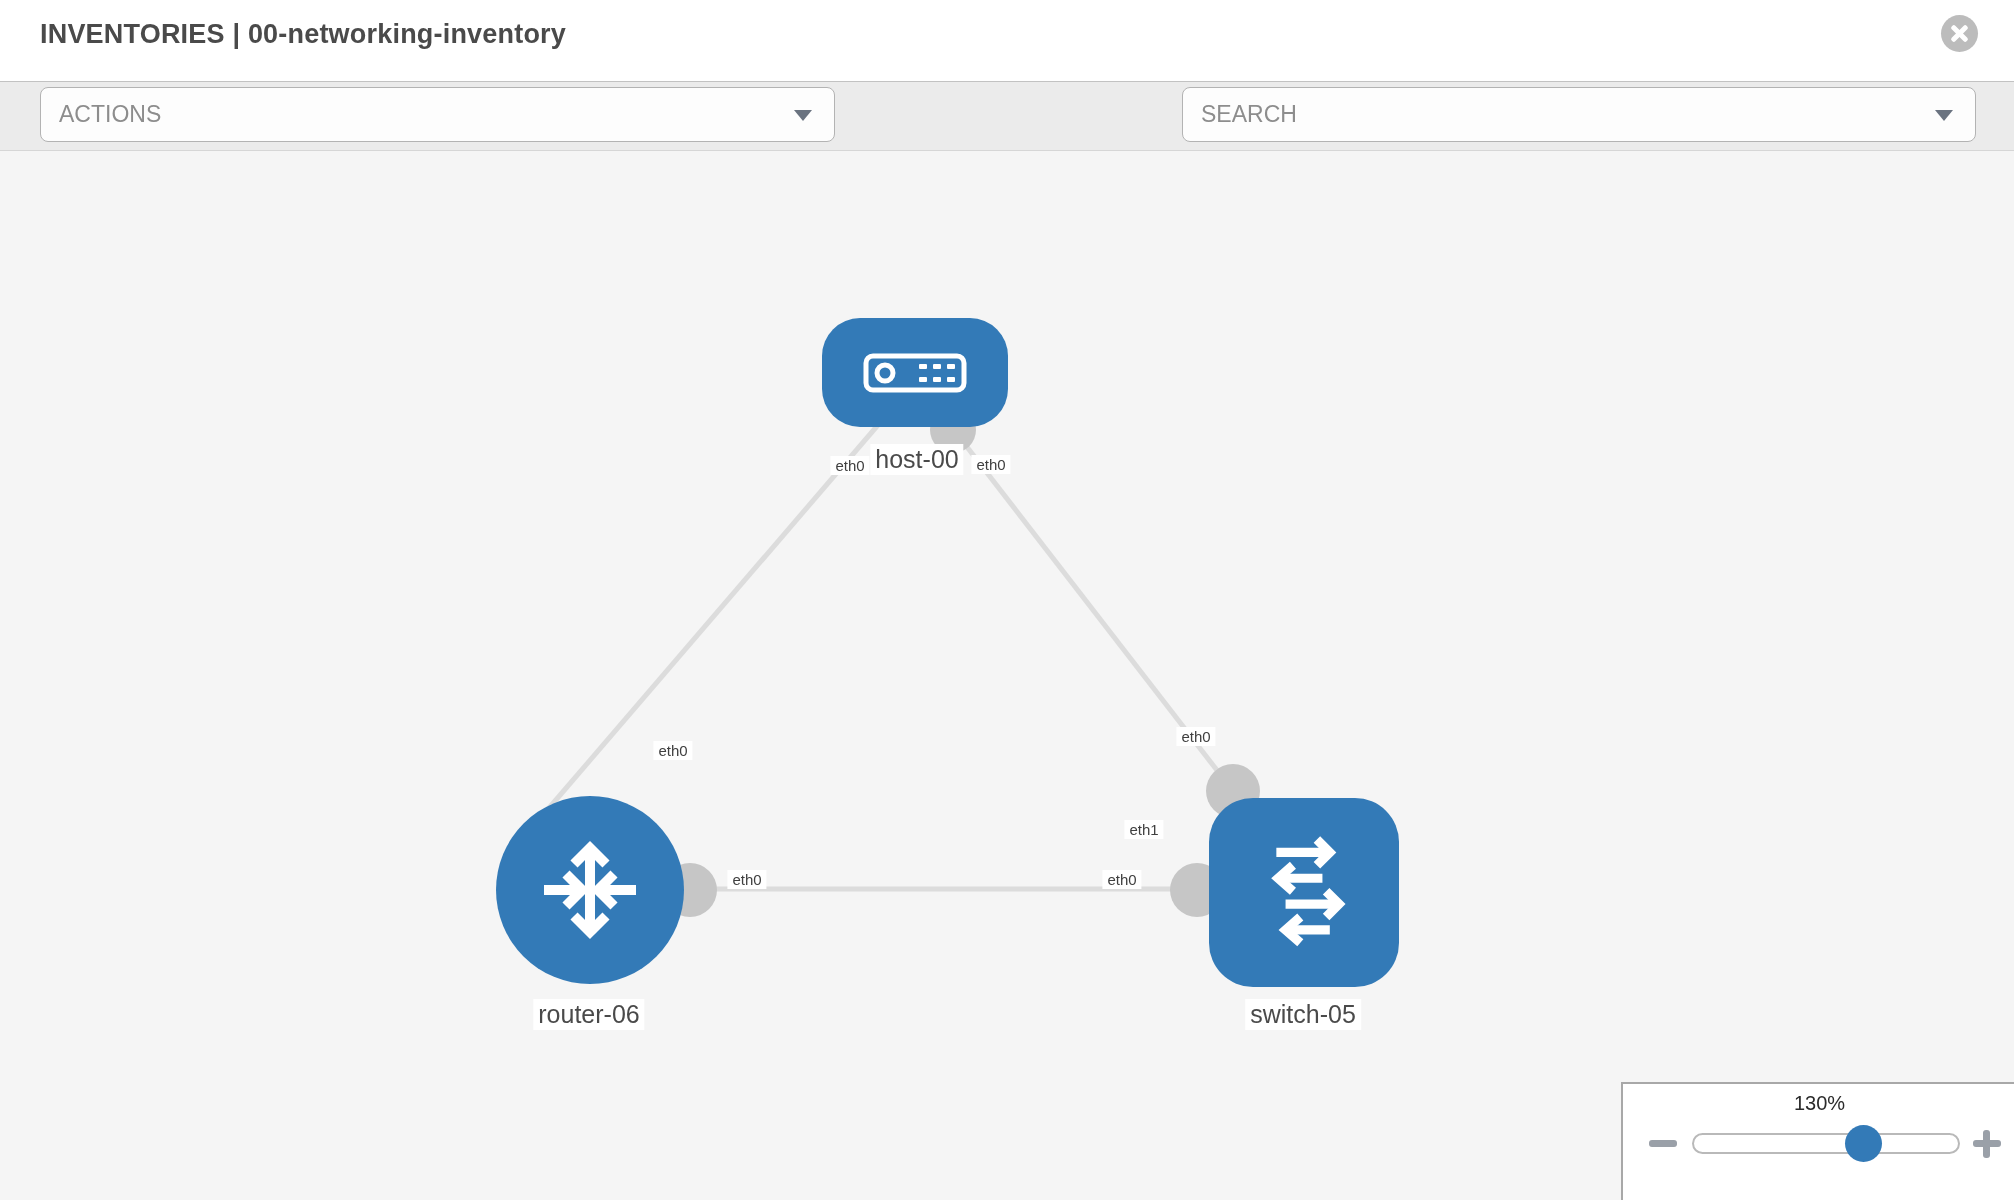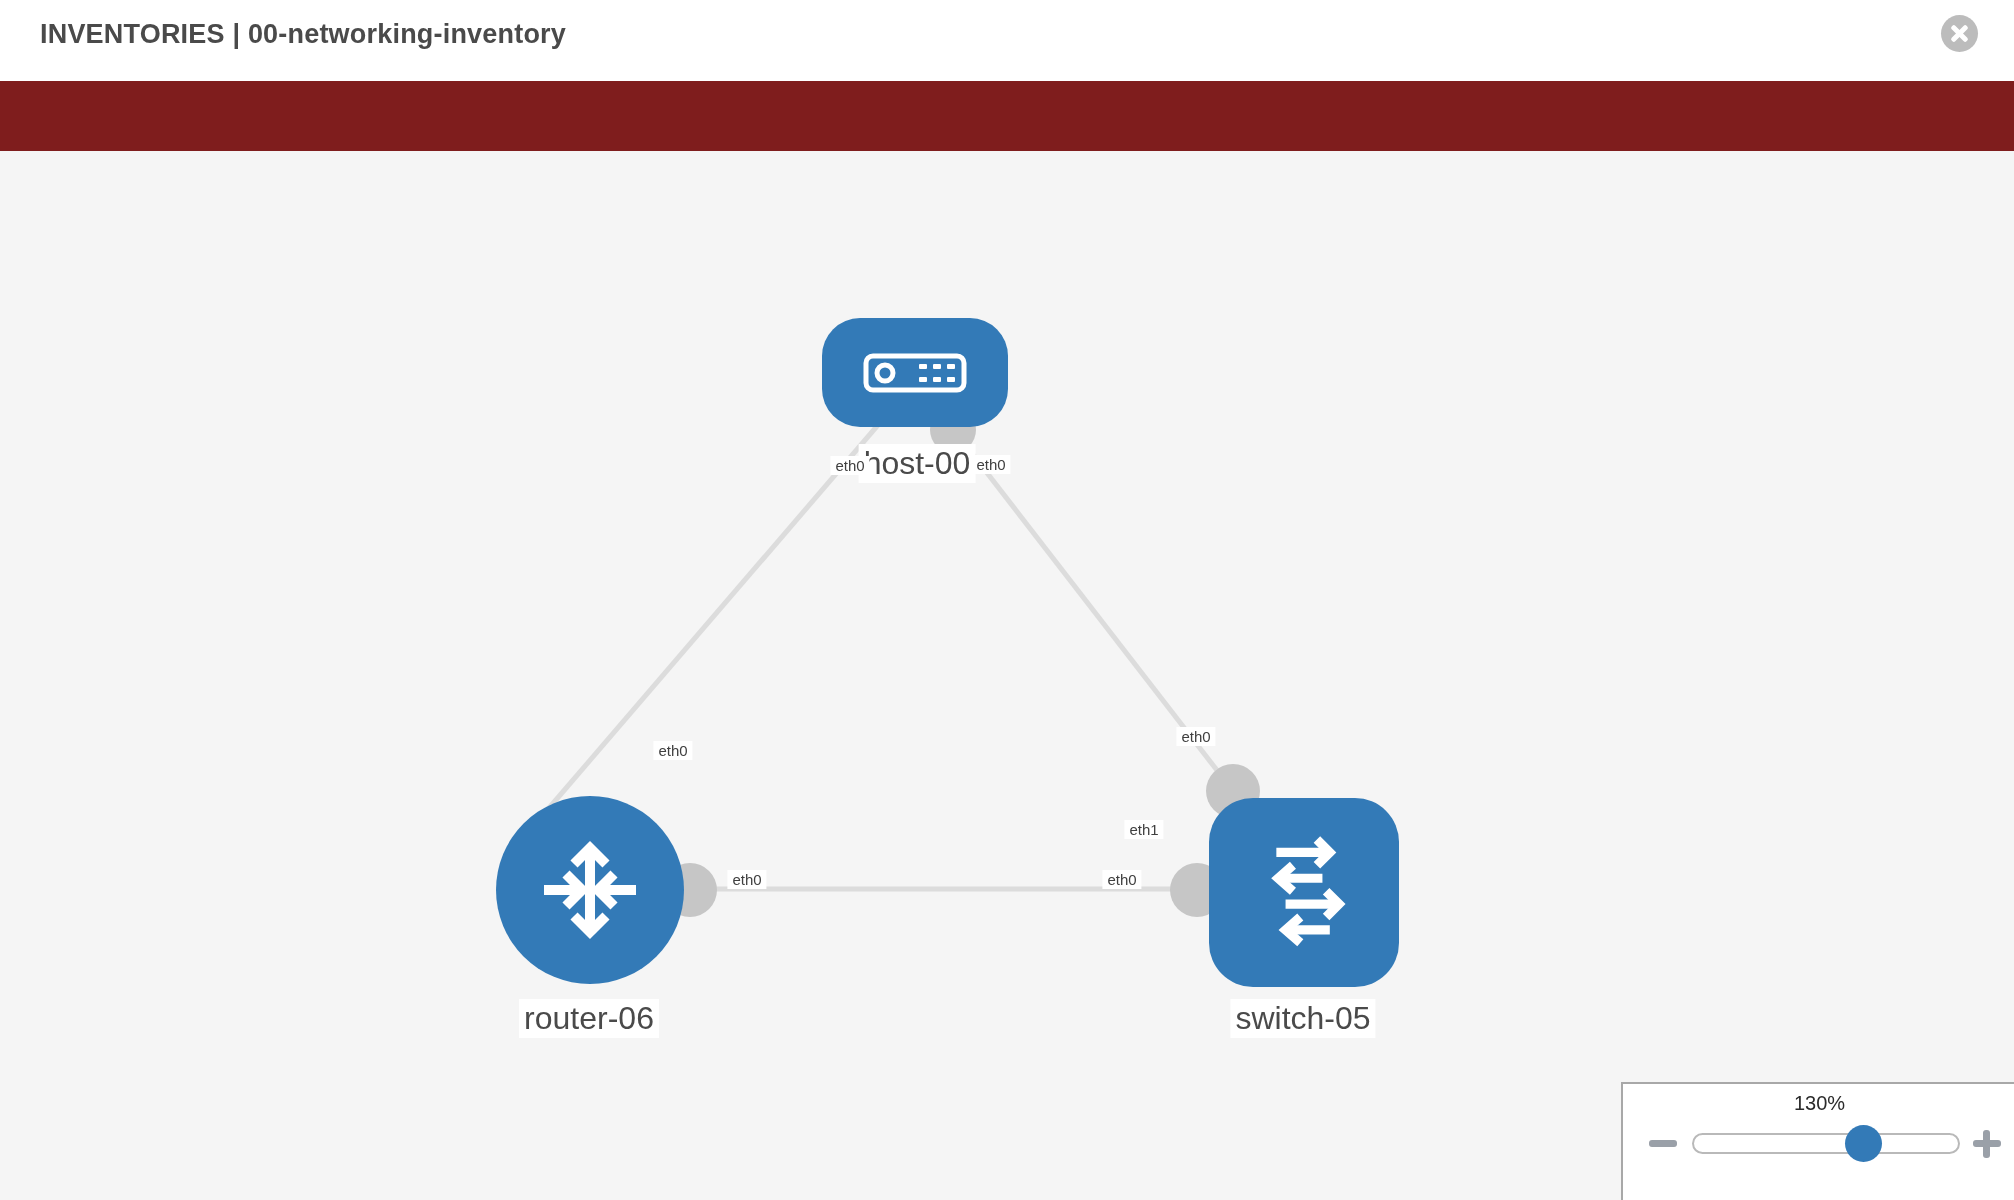--- a/index.html
+++ b/index.html
@@ -1,18 +1,18 @@
 <!DOCTYPE html>
 <html><head>
 <meta charset="utf-8">
 <style>
   * { margin:0; padding:0; box-sizing:border-box; }
   html,body { width:2014px; height:1200px; overflow:hidden; background:#fff;
     font-family:"Liberation Sans", sans-serif; }
-  #app { position:relative; width:2014px; height:1200px; overflow:hidden; background:#7f1d1d; }
+  #app { position:relative; width:2014px; height:1200px; overflow:hidden; background:#c4b5fd; }
 
   
   .header { position:absolute; left:0; top:0; width:2014px; height:81px; background:#fff; }
   .header-title { position:absolute; left:40px; top:0; height:68px; display:flex; align-items:center;
     font-size:27px; font-weight:700; color:#4a4a4a; letter-spacing:0.2px; }
   .close-btn { position:absolute; right:36px; top:15px; width:37px; height:37px; border-radius:50%;
     background:#bcbcbc; cursor:pointer; }
   .close-btn .bar { position:absolute; left:8px; top:16px; width:21px; height:5px; background:#fff; border-radius:2px; }
   .close-btn .bar.a { transform:rotate(45deg); }
   .close-btn .bar.b { transform:rotate(-45deg); }
@@ -41,21 +41,21 @@
 
   
   .node { position:absolute; background:#337ab7; display:flex; align-items:center; justify-content:center; cursor:pointer; }
   .node-host   { left:822px; top:318px; width:186px; height:109px; border-radius:38px; }
   .node-router { left:496px; top:796px; width:188px; height:188px; border-radius:50%; }
   .node-switch { left:1209px; top:798px; width:190px; height:189px; border-radius:44px; }
 
   
   .lbl { position:absolute; background:#ffffff; color:#4a4a4a; white-space:nowrap;
     transform:translateX(-50%); padding:1px 5px; line-height:1.15; }
-  .lbl-node { font-size:32px;text-align:center; }
+  .lbl-node { font-size:25px;text-align:center; }
   .lbl-if { font-size:15px; color:#3f3f3f; }
 
   
   .zoom-panel { position:absolute; left:1621px; top:1082px; width:400px; height:125px;
     background:#fff; border:2px solid #a8a8a8; }
   .zoom-value { position:absolute; left:0; top:8px; width:393px; text-align:center;
     font-size:20px; color:#2b2b2b; }
   .zoom-minus { position:absolute; left:26px; top:56px; width:28px; height:7px; border-radius:3px;
     background:#9aa0a8; cursor:pointer; }
   .zoom-track { position:absolute; left:69px; top:49px; width:268px; height:21px; background:#fff;
@@ -72,20 +72,50 @@
 <div id="app">
 
   <div class="header">
     <div class="header-title">INVENTORIES | 00-networking-inventory</div>
     <div class="close-btn">
       <div class="bar a"></div>
       <div class="bar b"></div>
     </div>
   </div>
 
+  <div class="toolbar">
+    <div class="combo combo-actions">
+      <input type="text" placeholder="ACTIONS" style="">
+      <div class="caret"></div>
+    </div>
+
+    <div class="tool-icon-btn wrench">
+      <svg width="36" height="36" viewBox="0 0 24 24">
+        <g transform="scale(-1,1) translate(-24,0)">
+          <path fill="#6e7680" d="M22.7 19l-9.1-9.1c.9-2.3.4-5-1.5-6.9-2-2-5-2.4-7.4-1.3L9 6 6 9 1.6 4.7C.4 7.1.9 10.1 2.9 12.1c1.9 1.9 4.6 2.4 6.9 1.5l9.1 9.1c.4.4 1 .4 1.4 0l2.3-2.3c.5-.4.5-1.1.1-1.4z"></path>
+        </g>
+      </svg>
+    </div>
+
+    <div class="tool-icon-btn key">
+      <svg width="36" height="36" viewBox="0 0 24 24">
+        <g transform="rotate(45 12 12)" stroke="#6e7680" fill="none">
+          <circle cx="5.2" cy="12" r="3.4" stroke-width="3"></circle>
+          <line x1="8.6" y1="12" x2="21.5" y2="12" stroke-width="3.2"></line>
+          <line x1="16.5" y1="12" x2="16.5" y2="16" stroke-width="3"></line>
+          <line x1="20.5" y1="12" x2="20.5" y2="17" stroke-width="3"></line>
+        </g>
+      </svg>
+    </div>
+
+    <div class="combo combo-search">
+      <input type="text" placeholder="SEARCH" style="">
+      <div class="caret"></div>
+    </div>
+  </div>
 
   <div class="canvas"></div>
 
   <svg class="edges-layer" width="2014" height="1049">
     <line x1="878" y1="274" x2="549" y2="657" stroke="#dcdcdc" stroke-width="5"></line>
     <line x1="950" y1="274" x2="1233" y2="640" stroke="#dcdcdc" stroke-width="5"></line>
     <line x1="660" y1="738" x2="1210" y2="738" stroke="#dcdcdc" stroke-width="5"></line>
     <circle cx="953" cy="279" r="23" fill="#c6c6c6"></circle>
     <circle cx="690" cy="739" r="27" fill="#c6c6c6"></circle>
     <circle cx="1197" cy="739" r="27" fill="#c6c6c6"></circle>

